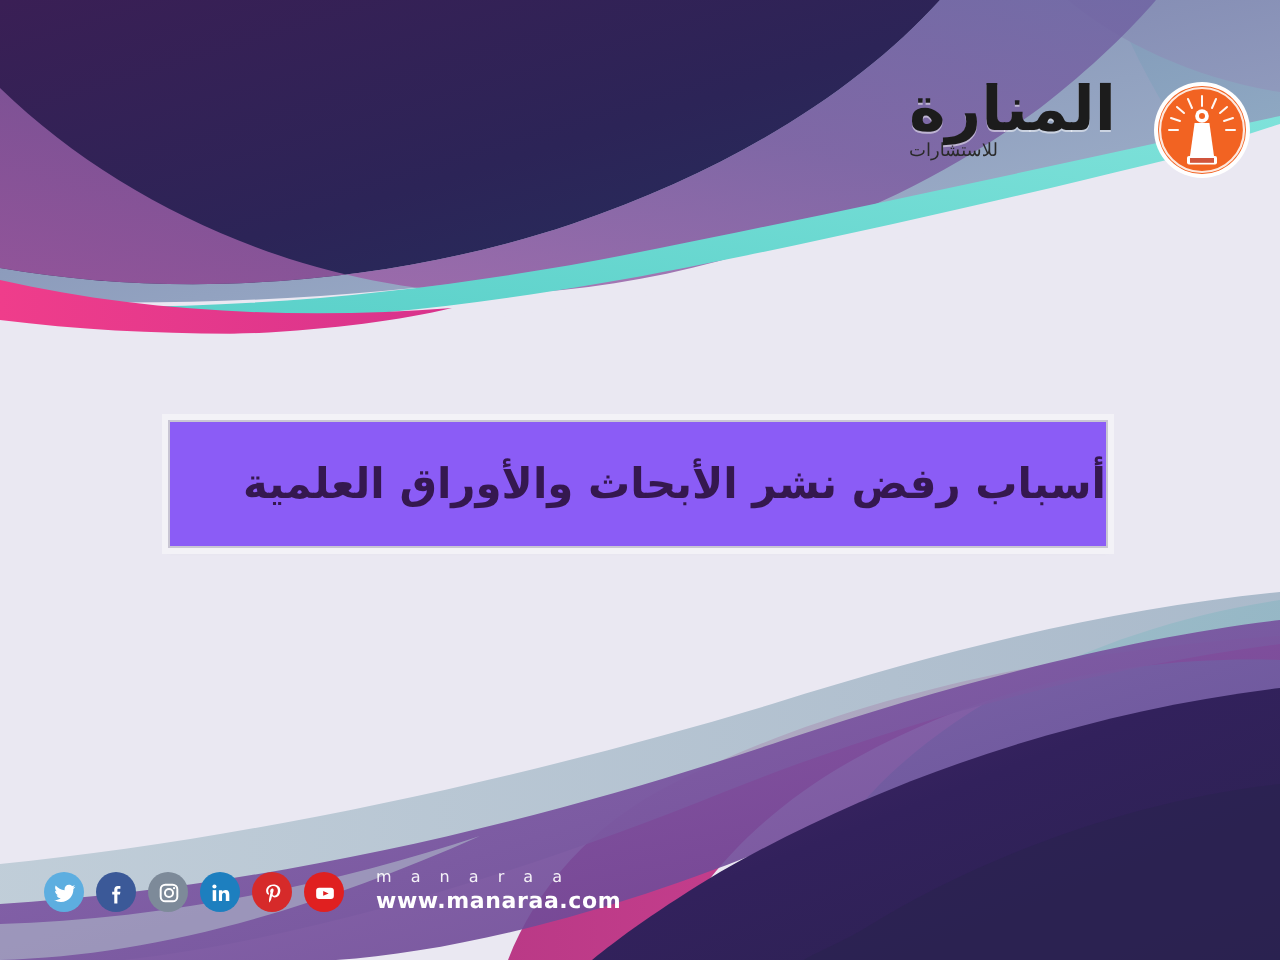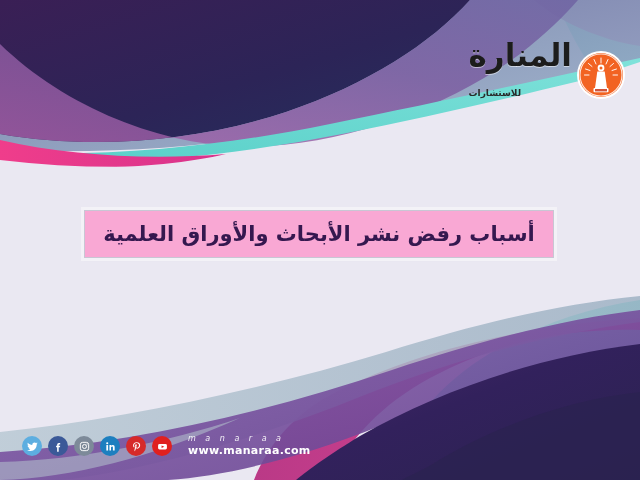--- a/index.html
+++ b/index.html
@@ -11,51 +11,51 @@
   }
   #slide{
     position:relative;width:640px;height:480px;overflow:hidden;
     background:#eae8f2;
   }
   #bg-waves{position:absolute;left:0;top:0;width:640px;height:480px;}
 
   
   #logo-block{
     position:absolute;right:14px;top:40px;
-    display:flex;align-items:flex-end;gap:4px;
+    display:flex;align-items:flex-start;gap:18px;
     direction:rtl;
   }
   #logo-mark{
     width:50px;height:50px;border-radius:50%;
     flex:0 0 auto;position:relative;
   }
   #logo-text-wrap{
     display:flex;flex-direction:column;align-items:flex-start;
     line-height:1;padding-bottom:2px;
   }
   #logo-word{
     font-family:"DejaVu Sans","Liberation Sans",sans-serif;
     font-size:31px;font-weight:bold;color:#1c1c1c;
     letter-spacing:-1px;direction:rtl;
     text-shadow:0 1px 0 rgba(255,255,255,.5);
   }
   #logo-sub{
-    font-size:9px;font-weight:bold;color:#2a2a2a;
-    direction:rtl;margin-top:18px;letter-spacing:.2px;
+    font-size:9px;font-weight:normal;color:#2a2a2a;
+    direction:rtl;margin-top:1px;letter-spacing:.2px;
     align-self:flex-end;
   }
 
   
   #title-box{
-    position:absolute;left:84px;top:210px;width:470px;height:48px;
+    position:absolute;left:84px;top:210px;width:470px;height:64px;
     box-sizing:border-box;
-    background:#f9a8d4;
+    background:#8b5cf6;
     border:1px solid #c9c6d4;
     box-shadow:0 0 0 3px #f3f2f7, 0 1px 3px rgba(70,50,90,.13);
-    display:flex;align-items:center;justify-content:center;
+    display:flex;align-items:center;justify-content:flex-end;
   }
   #title-text{
     direction:rtl;unicode-bidi:isolate;
     font-family:"DejaVu Sans","Liberation Sans",sans-serif;
     font-size:21px;font-weight:bold;color:#35184f;
     letter-spacing:0px;white-space:nowrap;
   }
 
   
   #footer-bar{
@@ -67,21 +67,21 @@
     display:flex;align-items:center;justify-content:center;
     flex:0 0 auto;
   }
   .social svg{display:block;}
   #footer-text{
     margin-left:10px;display:flex;flex-direction:column;
     justify-content:center;line-height:1.25;
   }
   #brand-spaced{
     font-size:8px;color:#ffffff;letter-spacing:3.5px;
-    font-weight:normal;opacity:.92;font-style:italic;
+    font-weight:normal;opacity:.92;
   }
   #brand-url{
     font-size:11px;color:#ffffff;font-weight:bold;letter-spacing:.3px;
   }
 </style>
 </head>
 <body>
 
 <div id="slide">
 

